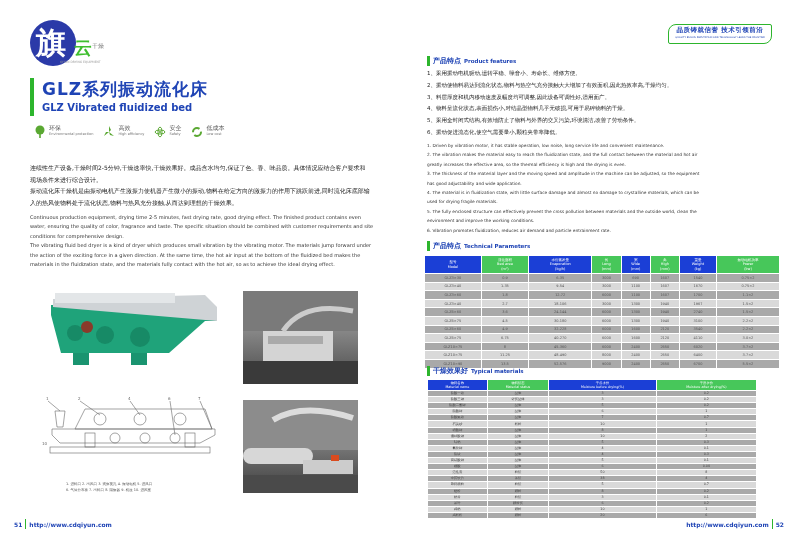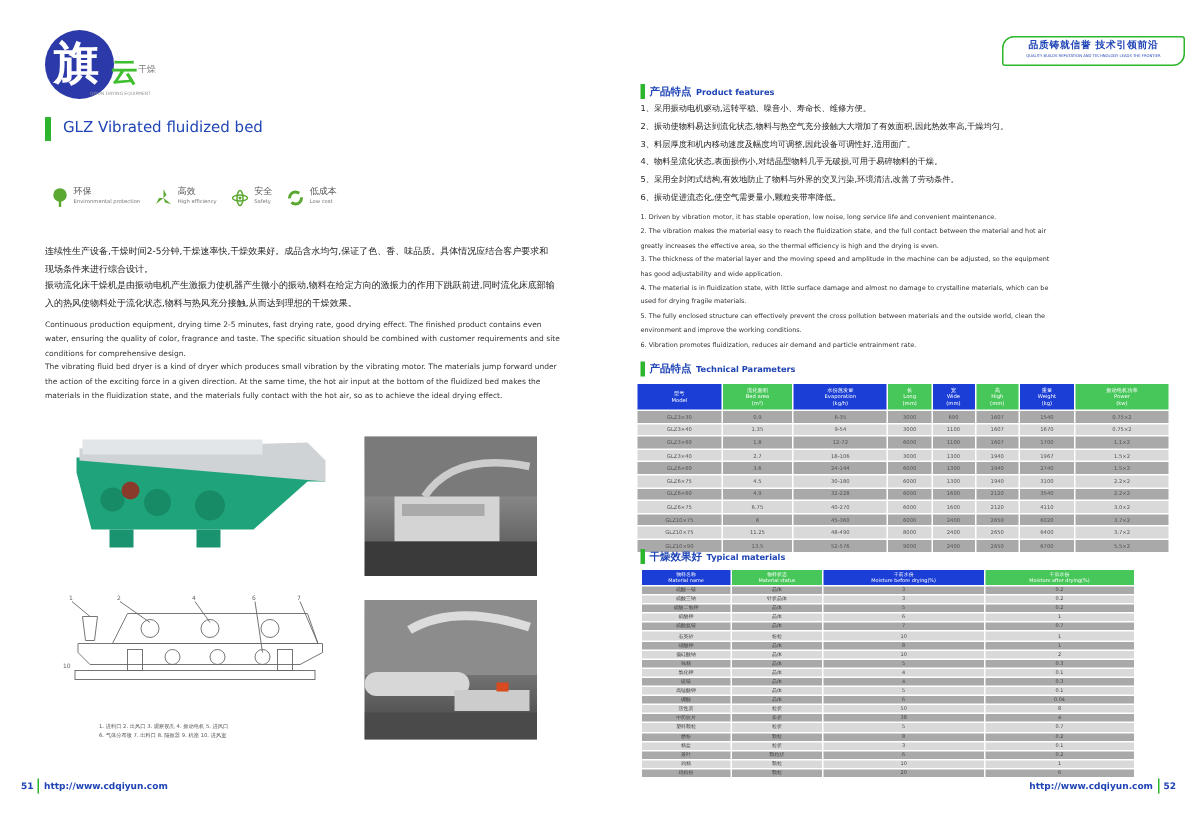--- a/index.html
+++ b/index.html
@@ -12,21 +12,21 @@
   
   .logo { position: absolute; left: 30px; top: 20px; width: 80px; height: 46px; }
   .logo-circle { position: absolute; left: 0; top: 0; width: 46px; height: 46px; border-radius: 50%; background: #2b3aa8; }
   .logo-char { position: absolute; left: 6px; top: 6px; font-size: 30px; font-weight: bold; color: #fff; font-family: "DejaVu Serif", serif; line-height: 34px; }
   .logo-yun { position: absolute; left: 44px; top: 16px; font-size: 18px; font-weight: bold; color: #3fbf2f; }
   .logo-sub { position: absolute; left: 62px; top: 22px; font-size: 6px; color: #777; }
   .logo-en { position: absolute; left: 30px; top: 40px; font-size: 3px; color: #999; white-space: nowrap; }
 
   .title-block { position: absolute; left: 30px; top: 78px; border-left: 4px solid #2db52d; padding-left: 8px; }
   .title-cn { font-size: 17px; font-weight: bold; color: #1f44b5; line-height: 22px; letter-spacing: 1px; }
-  .title-en { font-size: 10px; font-weight: normal; color: #1f44b5; line-height: 16px; }
+  .title-en { font-size: 10px; font-weight: bold; color: #1f44b5; line-height: 16px; }
 
   .features-icons { position: absolute; left: 34px; top: 124px; display: flex; gap: 10px; }
   .feat { display: flex; align-items: flex-start; gap: 3px; }
   .feat .ic { width: 12px; height: 14px; display: inline-block; }
   .feat .ic svg { width: 12px; height: 14px; }
   .feat .txt { display: flex; flex-direction: column; }
   .feat .cn { font-size: 6px; color: #555; line-height: 8px; }
   .feat .en { font-size: 3.5px; color: #777; line-height: 5px; white-space: nowrap; }
 
   .intro-cn { position: absolute; left: 30px; top: 162px; width: 340px; font-size: 6px; line-height: 11.5px; color: #222; }
@@ -39,21 +39,21 @@
   .diagram { left: 40px; top: 395px; width: 185px; height: 70px; }
   .diagram-caption { position: absolute; left: 66px; top: 482px; width: 120px; font-size: 3.5px; line-height: 5.5px; color: #555; }
 
   .footer-left { position: absolute; left: 14px; top: 519px; display: flex; align-items: center; gap: 3px; font-size: 6px; }
   .footer-right { position: absolute; right: 16px; top: 519px; display: flex; align-items: center; gap: 3px; font-size: 6px; }
   .pnum { color: #1f44b5; font-weight: bold; font-size: 6px; }
   .pbar { width: 1px; height: 10px; background: #2db52d; }
   .url { color: #1f44b5; font-weight: bold; }
 
   
-  .badge { position: absolute; left: 268px; top: 24px; width: 122px; height: 20px; border: 1.5px solid #2db52d; border-radius: 8px 2px 8px 2px; background: #fff; text-align: center; }
+  .badge { position: absolute; left: 268px; top: 24px; width: 104px; height: 20px; border: 1.5px solid #2db52d; border-radius: 8px 2px 8px 2px; background: #fff; text-align: center; }
   .badge-cn { font-size: 6.5px; color: #1f44b5; font-weight: bold; line-height: 11px; letter-spacing: 0.5px; }
   .badge-en { font-size: 2.5px; color: #1f44b5; line-height: 4px; white-space: nowrap; }
 
   .sec-head { position: absolute; left: 27px; display: flex; align-items: baseline; gap: 3px; border-left: 3px solid #2db52d; padding-left: 3px; height: 10px; line-height: 10px; }
   .sec-head .cn { font-size: 7px; font-weight: bold; color: #1f44b5; font-family: Liberation Serif, serif; }
   .sec-head .en { font-size: 5.5px; font-weight: bold; color: #1f44b5; }
 
   .pf-cn { position: absolute; left: 27px; top: 68px; width: 350px; list-style: none; }
   .pf-cn li { font-size: 5.5px; line-height: 11.8px; color: #222; }
   .pf-en { position: absolute; left: 27px; top: 141px; width: 350px; list-style: none; }
@@ -78,20 +78,21 @@
 <div class="page left">
   <div class="logo">
     <div class="logo-circle"></div>
     <span class="logo-char">旗</span>
     <span class="logo-yun">云</span>
     <span class="logo-sub">干燥</span>
     <span class="logo-en">QIYUN DRYING EQUIPMENT</span>
   </div>
 
   <div class="title-block">
+    <div class="title-cn">GLZ系列振动流化床</div>
     <div class="title-en">GLZ Vibrated fluidized bed</div>
   </div>
 
   <div class="features-icons">
     <div class="feat">
       <span class="ic"><svg viewBox="0 0 12 14">
             <circle cx="6" cy="5" r="4.5" fill="#5aa832"></circle>
             <rect x="5.2" y="8" width="1.6" height="5" fill="#5aa832"></rect>
           </svg></span>
       <span class="txt">

